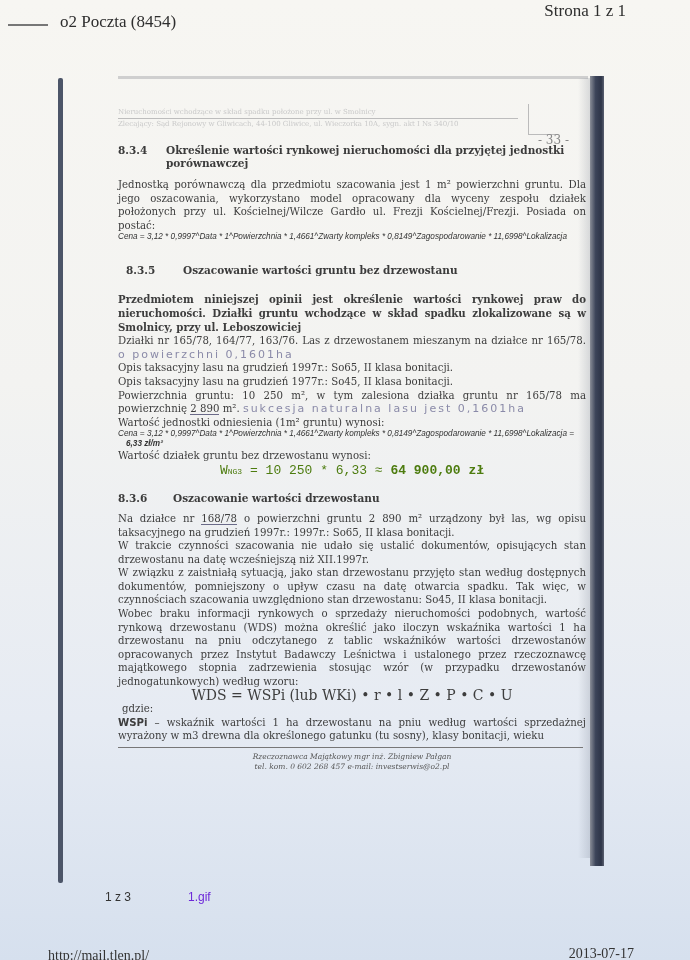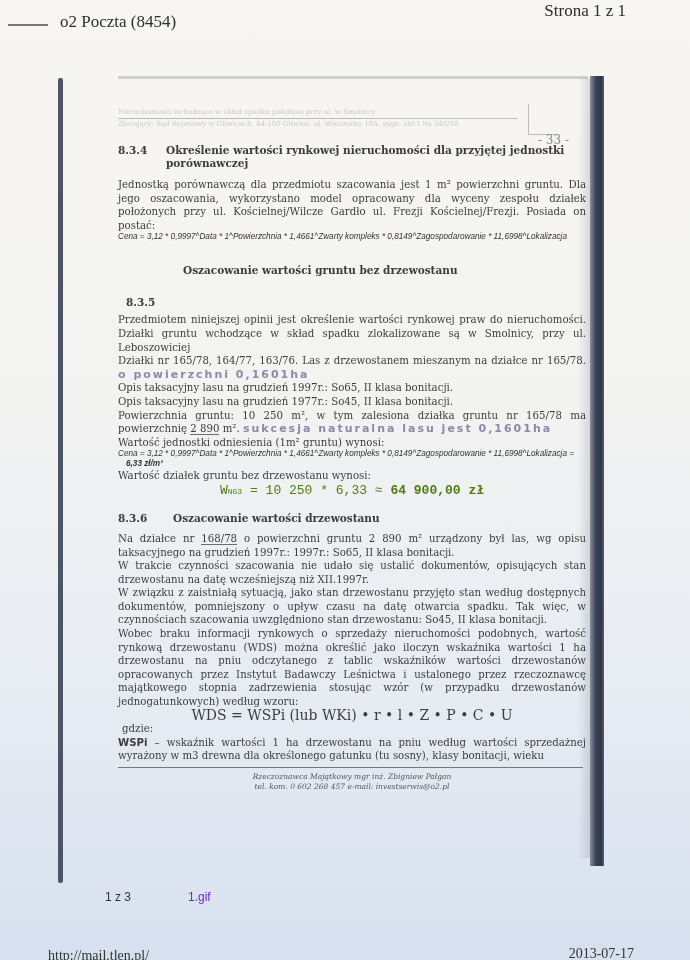--- a/index.html
+++ b/index.html
@@ -36,21 +36,21 @@
   .doc-page-box { position:absolute; left:410px; top:-4px; width:1px; height:30px; background:#bbb; }
   .doc-page-box-bottom { position:absolute; left:410px; top:26px; width:30px; height:1px; background:#bbb; }
 
   .section-heading { display:flex; font-family:"DejaVu Serif", serif; font-weight:bold; font-size:10.5px; color:#3b3b3b; line-height:13px; }
   .section-num { width:48px; flex:none; }
   .section-title { flex:1; }
 
   .para { font-size:10.2px; line-height:13.6px; text-align:justify; color:#3d3d3d; }
   .formula { font-family:"Liberation Sans", sans-serif; font-style:italic; font-size:8.2px; line-height:10px; color:#333; }
   .formula b { font-weight:bold;padding-left:8px; }
-  .handwriting { font-family:"DejaVu Sans", sans-serif; font-size:11px; color:#8a8aa8; letter-spacing:2px; font-weight:700; }
+  .handwriting { font-family:"DejaVu Sans", sans-serif; font-size:11px; color:#8a8aa8; letter-spacing:2px; font-weight:400; }
   .center-eq { text-align:center; font-family:Liberation Mono, monospace; font-size:13px; color:#4d7c0f; }
   .center-eq b { font-weight:bold; }
   .sub { font-size:8px; }
   .wds-eq { text-align:center; font-size:14px; }
   .hand-underline { border-bottom:1.5px solid #6a6a88; }
 
   .footer-rule { border-top:1px solid #777; margin-top:4px; width:465px; }
   .footer-text { text-align:center; font-style:italic; font-size:7.5px; line-height:10px; color:#555; margin-top:4px; }
 
   .pf-count { position:absolute; left:105px; top:890px; font-family:"Liberation Sans", sans-serif; font-size:12px; color:#333; }
@@ -82,24 +82,24 @@
     </div>
 
     <div class="section-heading" style="margin-top:2px;">
       <span class="section-num">8.3.4</span>
       <span class="section-title">Określenie wartości rynkowej nieruchomości dla przyjętej jednostki porównawczej</span>
     </div>
     <div class="para" style="margin-top:8px;">Jednostką porównawczą dla przedmiotu szacowania jest 1 m² powierzchni gruntu. Dla jego oszacowania, wykorzystano model opracowany dla wyceny zespołu działek położonych przy ul. Kościelnej/Wilcze Gardło ul. Frezji Kościelnej/Frezji. Posiada on postać:</div>
     <div class="formula">Cena = 3,12 * 0,9997^Data * 1^Powierzchnia * 1,4661^Zwarty kompleks * 0,8149^Zagospodarowanie * 11,6998^Lokalizacja</div>
 
     <div class="section-heading" style="margin-top:22px;margin-left:8px;">
-      <span class="section-num" style="width:57px;margin-top:32px;">8.3.5</span>
+      <span class="section-num" style="width:57px;">8.3.5</span>
       <span class="section-title">Oszacowanie wartości gruntu bez drzewostanu</span>
     </div>
-    <div class="para" style="margin-top:4px;">Przedmiotem niniejszej opinii jest określenie wartości rynkowej praw do nieruchomości. Działki gruntu wchodzące w skład spadku zlokalizowane są w Smolnicy, przy ul. Leboszowiciej</div>
+    <div class="para" style="margin-top:16px;font-weight:bold;">Przedmiotem niniejszej opinii jest określenie wartości rynkowej praw do nieruchomości. Działki gruntu wchodzące w skład spadku zlokalizowane są w Smolnicy, przy ul. Leboszowiciej</div>
     <div class="para">
       <span>Działki nr 165/78, 164/77, 163/76. Las z drzewostanem mieszanym na działce nr 165/78.</span>
       <span class="handwriting">o powierzchni 0,1601ha</span>
     </div>
     <div class="para">Opis taksacyjny lasu na grudzień 1997r.: So65, II klasa bonitacji.</div>
     <div class="para">Opis taksacyjny lasu na grudzień 1977r.: So45, II klasa bonitacji.</div>
     <div class="para">
       <span>Powierzchnia gruntu:      10 250 m², w tym zalesiona działka gruntu nr 165/78 ma powierzchnię </span><span class="hand-underline">2 890</span><span> m².</span>
       <span class="handwriting">sukcesja naturalna lasu jest 0,1601ha</span>
     </div>

